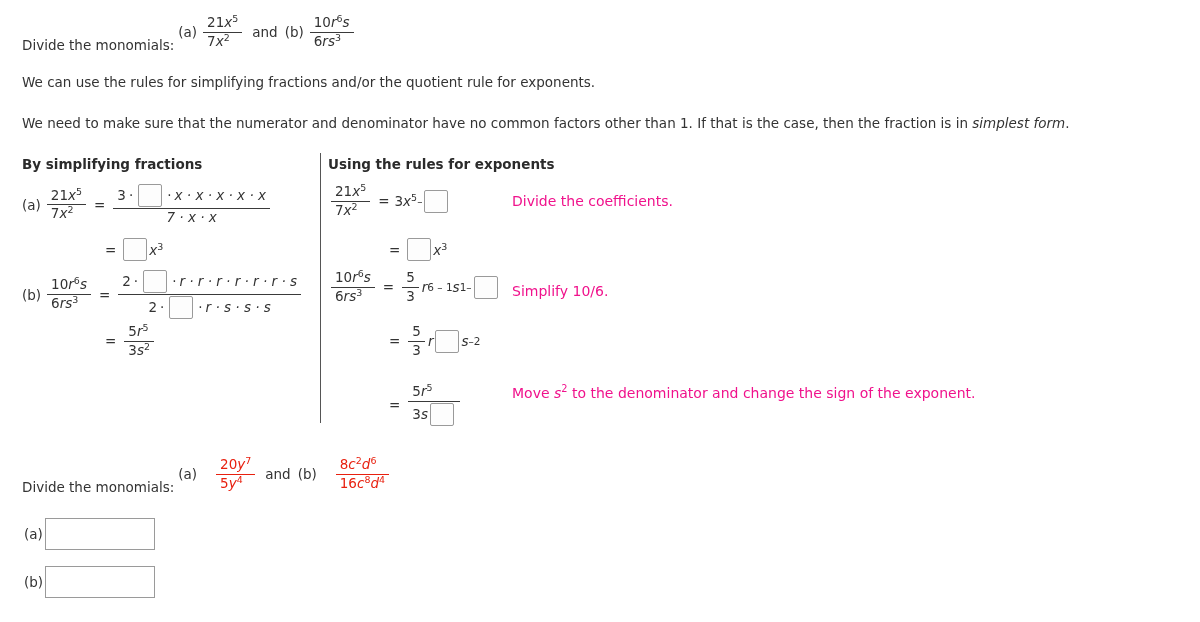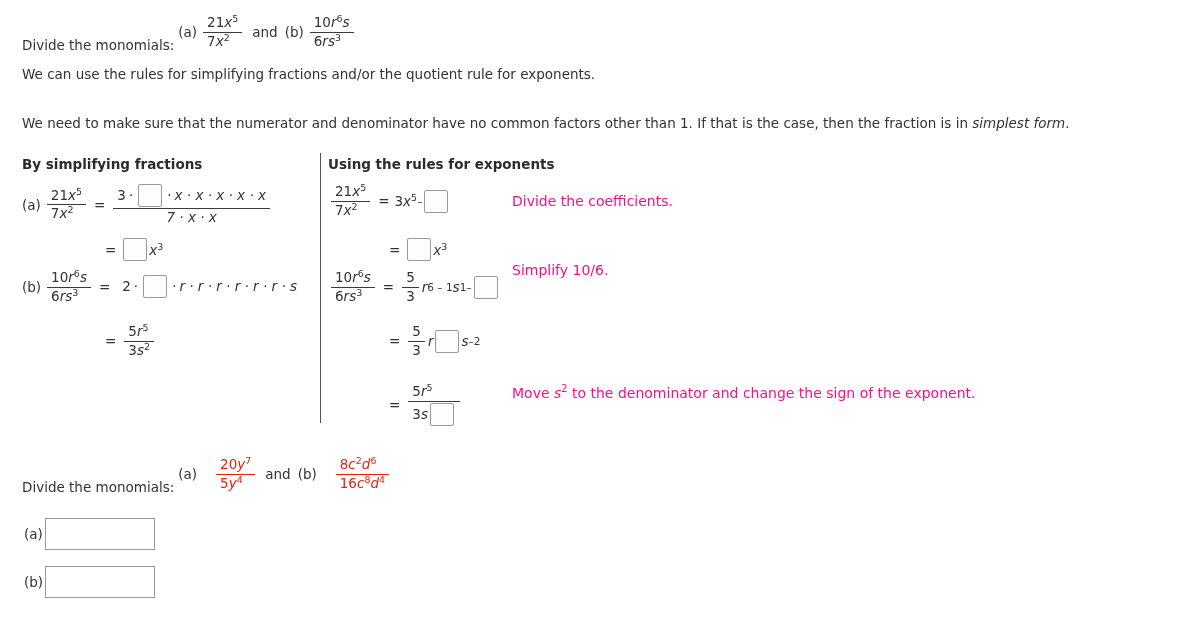--- a/index.html
+++ b/index.html
@@ -50,21 +50,21 @@
     align-items: center;
     white-space: nowrap;
   }
   #prompt-top { left: 22px; top: 8px; }
   #prompt-bottom { left: 22px; top: 450px; }
   .prompt .lead { margin-right: 4px; margin-top: 25px; }
   .prompt .conj { margin: 16px 7px; }
 
   
   .para { position: absolute; left: 22px; white-space: nowrap; }
-  #para-1 { top: 66px; }
+  #para-1 { top: 74px; }
   #para-2 { top: 115px; }
   .para em { font-style: italic; }
 
   
   #work { position: absolute; left: 0; top: 150px; width: 994px; height: 285px; }
 
   .col-title { font-weight: bold; font-size: 13.5px; color: #2b2b2b; }
 
   #col-left  { position: absolute; left: 22px;  top: 6px;  width: 296px; }
   #divider   { position: absolute; left: 320px; top: 3px;  width: 0; height: 270px; border-left: 1.3px solid #555; }
@@ -87,21 +87,21 @@
   #r-b-3 { left: 56px; top: 228px; }
 
   
   .note {
     position: absolute;
     color: #f0128c;
     font-size: 14px;
     white-space: nowrap;
   }
   #note-1 { left: 512px; top: 193px; }
-  #note-2 { left: 512px; top: 262px; text-align: right; }
+  #note-2 { left: 512px; top: 283px; text-align: right; }
   #note-3 { left: 512px; top: 385px; }
 
   
   .red { color: #e8200f; margin-left: 16px; }
   .red .den { border-top-color: #e8200f; }
 
   
   .answer-row { position: absolute; display: flex; align-items: center; }
   #answer-a { left: 24px; top: 518px; }
   #answer-b { left: 24px; top: 566px; }
@@ -171,20 +171,23 @@
       <span class="label-ab">(b)</span>
       <span class="frac">
         <span class="num">10<span class="mvar">r</span><sup class="ex">6</sup><span class="mvar">s</span></span>
         <span class="den">6<span class="mvar">rs</span><sup class="ex">3</sup></span>
       </span>
       <span class="eq">=</span>
       <span class="frac wide">
         <span class="num">
           <span>2</span><span class="dot">·</span><span class="blank"></span><span class="dot">·</span><span class="mvar">r · r · r · r · r · r · s</span>
         </span>
+        <span class="den">
+          <span>2</span><span class="dot">·</span><span class="blank"></span><span class="dot">·</span><span class="mvar">r · s · s · s</span>
+        </span>
       </span>
     </div>
 
     <div class="step" id="l-b-2">
       <span class="eq">=</span>
       <span class="frac">
         <span class="num"><span>5</span><span class="mvar">r</span><sup class="ex">5</sup></span>
         <span class="den"><span>3</span><span class="mvar">s</span><sup class="ex">2</sup></span>
       </span>
     </div>

